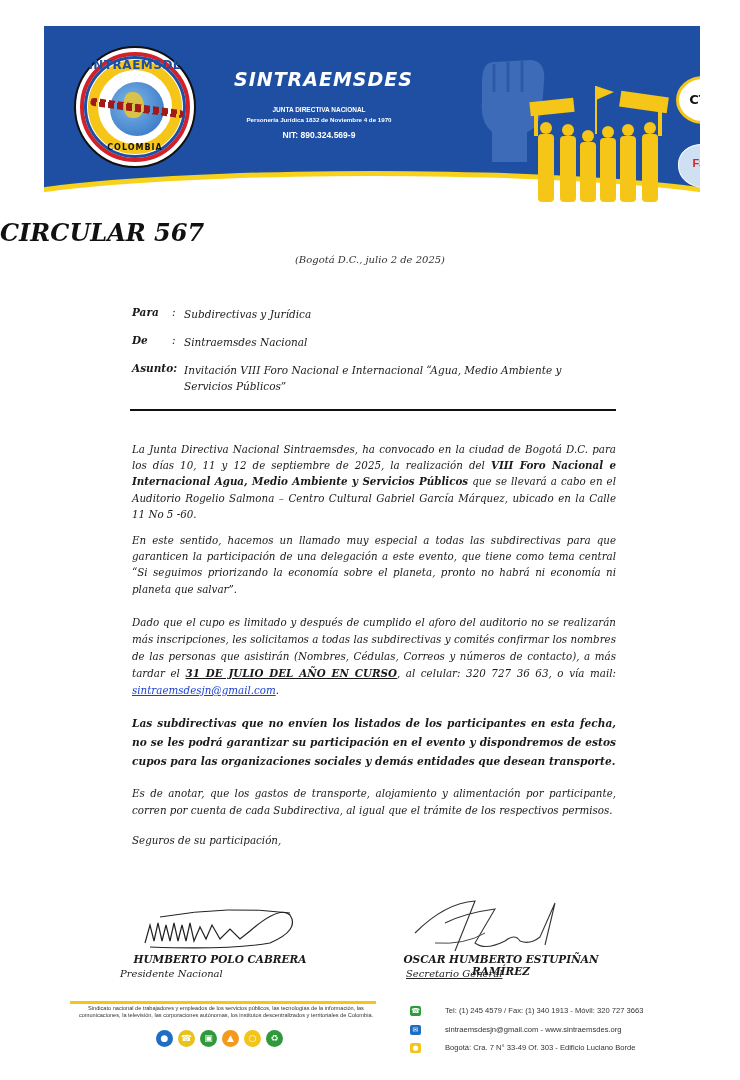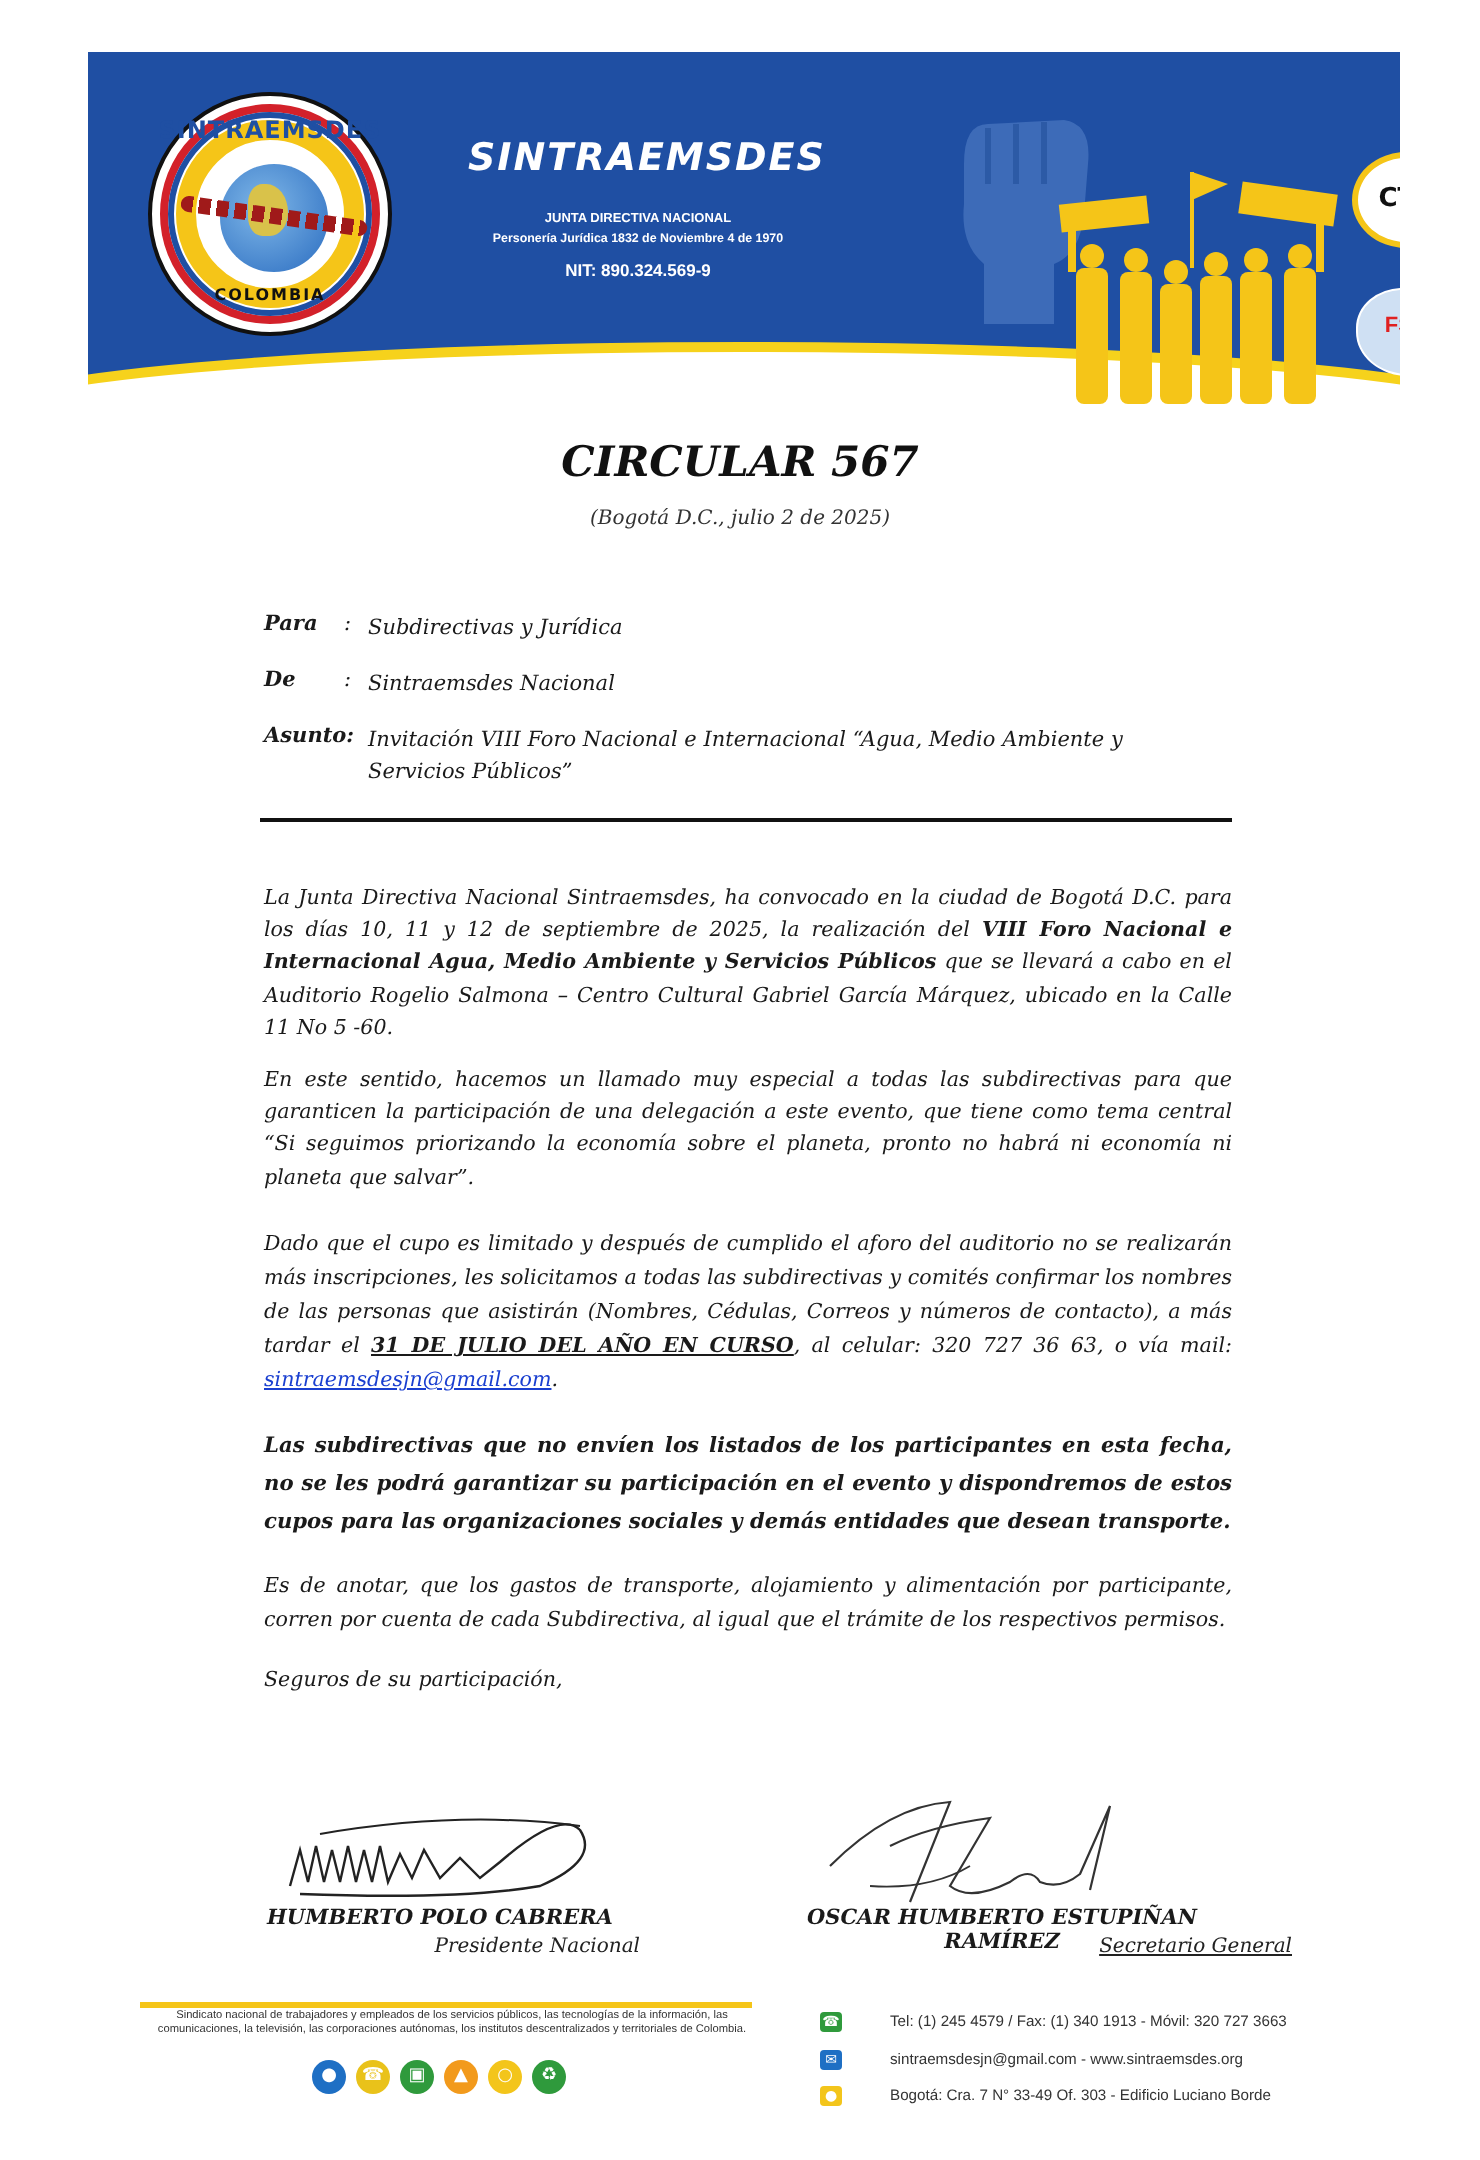--- a/index.html
+++ b/index.html
@@ -83,23 +83,23 @@
       position: absolute; left: 634px; top: 118px; width: 52px; height: 44px;
       border-radius: 45% 45% 50% 50%; background: #cfe0f3; border: 1px solid #ffffff;
     }
     .logo-fsm span {
       position: absolute; left: 0; right: 0; top: 12px; text-align: center;
       font-family: "Liberation Sans", sans-serif; font-weight: bold; font-size: 11px; color: #e02020;
     }
 
     
     .circ-title {
-      position: absolute; left: 0; right: 0; top: 218px; text-align: center;
+      position: absolute; left: 0; right: 0; top: 218px; 
       font-family: "DejaVu Serif", serif; font-weight: bold; font-style: italic;
-      font-size: 21px; color: #111;
+      font-size: 24px; color: #111;
     }
     .circ-date {
       position: absolute; left: 0; right: 0; top: 254px; text-align: center;
       font-family: "DejaVu Serif", serif; font-style: italic; font-size: 10px; color: #333;
     }
 
     
     .hdr { position: absolute; left: 132px; width: 500px; font-size: 10.5px; font-style: italic; }
     .hdr .lbl { display: inline-block; width: 40px; font-weight: bold; }
     .hdr .colon { display: inline-block; width: 12px; }
@@ -133,21 +133,21 @@
     
     .sig-img { position: absolute; }
     .sig-left { left: 140px; top: 895px; width: 160px; height: 55px; }
     .sig-right { left: 405px; top: 893px; width: 170px; height: 62px; }
     .sig-name {
       position: absolute; font-family: "DejaVu Serif", serif; font-weight: bold; font-style: italic;
       font-size: 10.5px; text-align: center;
     }
     .sig-role {
       position: absolute; font-family: "DejaVu Serif", serif; font-style: italic; font-size: 10px;
-      text-align: right; color: #222;
+      text-align: left; color: #222;
     }
     .sn-left { left: 120px; width: 200px; top: 953px; }
     .sr-left { left: 120px; width: 200px; top: 968px; }
     .sn-right { left: 376px; width: 250px; top: 953px; }
     .sr-right { left: 406px; width: 240px; top: 968px; text-decoration: underline; }
 
     
     .foot-line { position: absolute; left: 70px; top: 1001px; width: 306px; height: 3px; background: #f5c518; }
     .foot-desc {
       position: absolute; left: 76px; top: 1005px; width: 300px; text-align: center;

